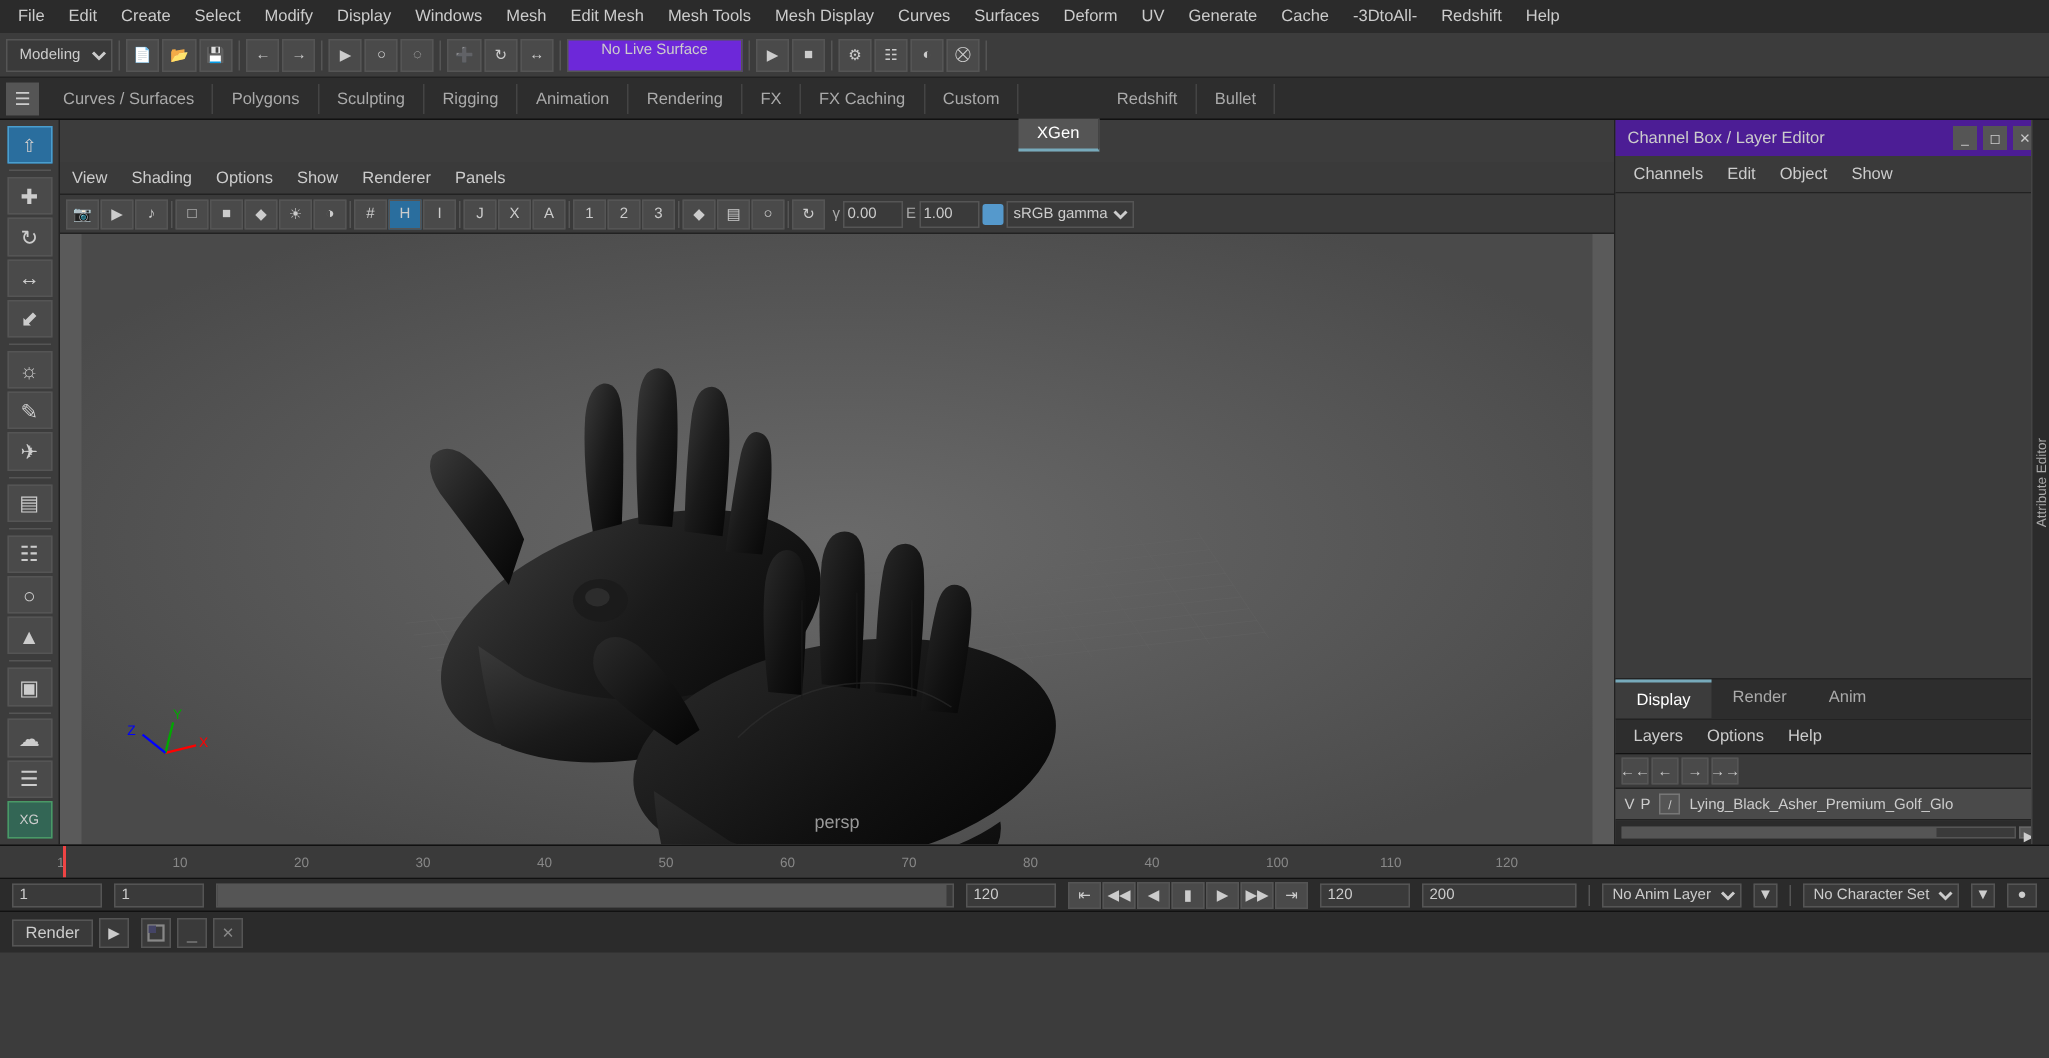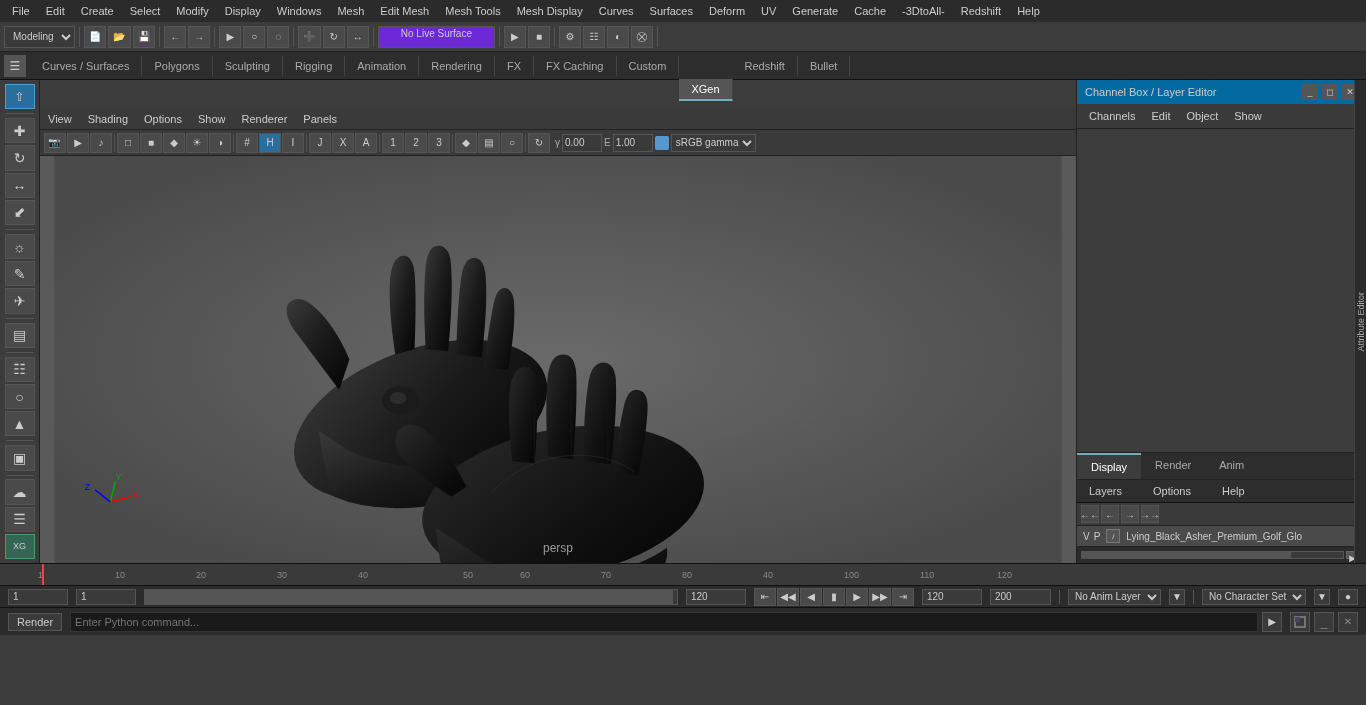--- a/index.html
+++ b/index.html
@@ -41,51 +41,51 @@
     .vp-separator { width: 1px; background: #555; height: 18px; margin: 0 1px; }
 
     #viewport-canvas { flex: 1; background: #5a5a5a; position: relative; overflow: hidden; }
     #persp-label { position: absolute; bottom: 8px; left: 50%; transform: translateX(-50%); color: #999; font-size: 12px; }
 
     
     #glove-scene { position: absolute; top: 0; left: 0; width: 100%; height: 100%; }
 
     
     #right-panel { width: 290px; background: #3c3c3c; border-left: 1px solid #222; display: flex; flex-direction: column; }
-    #right-header { background: #0369a1; padding: 4px 8px; display: flex; align-items: center; justify-content: space-between; }
+    #right-header { background: #4c1d95; padding: 4px 8px; display: flex; align-items: center; justify-content: space-between; }
     #right-header-title { color: #ccc; font-size: 11px; }
     #right-header-btns { display: flex; gap: 4px; }
     .rh-btn { width: 16px; height: 16px; background: #555; display: flex; align-items: center; justify-content: center; cursor: pointer; font-size: 9px; color: #ccc; }
     #channel-header { display: flex; align-items: center; background: #3a3a3a; padding: 4px 8px; gap: 8px; border-bottom: 1px solid #222; }
     .ch-item { color: #ccc; font-size: 11px; cursor: pointer; padding: 2px 4px; }
 
     
     #right-content { flex: 1; background: #3c3c3c; }
 
     
     #display-tabs { display: flex; background: #2d2d2d; border-top: 1px solid #222; }
     .disp-tab { padding: 6px 14px; cursor: pointer; color: #aaa; font-size: 11px; }
     .disp-tab.active { background: #3c3c3c; color: #fff; border-top: 2px solid #7ab; }
 
     
     #layers-section { background: #3c3c3c; border-top: 1px solid #222; }
-    #layers-header { display: flex; align-items: center; background: #2d2d2d; padding: 3px 8px; gap: 23px; border-bottom: 1px solid #111; }
+    #layers-header { display: flex; align-items: center; background: #2d2d2d; padding: 3px 8px; gap: 8px; border-bottom: 1px solid #111; }
     .layers-menu { color: #ccc; font-size: 11px; cursor: pointer; padding: 2px 4px; }
     #layers-toolbar { display: flex; align-items: center; background: #3a3a3a; padding: 2px 4px; gap: 2px; border-bottom: 1px solid #222; }
     .layer-btn { width: 18px; height: 18px; background: #4a4a4a; border: 1px solid #555; display: flex; align-items: center; justify-content: center; cursor: pointer; color: #ccc; font-size: 10px; }
     #layer-row { display: flex; align-items: center; background: #4a4a4a; padding: 3px 6px; gap: 4px; border-bottom: 1px solid #222; }
     .layer-cell { color: #ccc; font-size: 10px; }
     #layer-name { flex: 1; color: #ccc; font-size: 10px; white-space: nowrap; overflow: hidden; text-overflow: ellipsis; }
     #layers-scrollbar { height: 16px; background: #2b2b2b; display: flex; align-items: center; padding: 0 4px; }
     #timeline-numbers { flex: 1; display: flex; align-items: center; position: relative; height: 22px; background: #3a3a3a; border-top: 1px solid #111; }
 
     
     #bottom-bar { height: 22px; background: #2b2b2b; display: flex; align-items: center; padding: 0 8px; gap: 8px; border-top: 1px solid #111; }
     .bb-field { background: #3a3a3a; border: 1px solid #555; color: #ccc; font-size: 10px; height: 16px; width: 60px; padding: 0 4px; }
-    .bb-wide { width: 61px; }
+    .bb-wide { width: 103px; }
     .bb-progress { flex: 1; height: 16px; background: #3a3a3a; border: 1px solid #555; position: relative; }
     .bb-progress-fill { height: 100%; background: #555; width: 30px; }
     .bb-selector { background: #3a3a3a; border: 1px solid #555; color: #ccc; font-size: 10px; height: 16px; padding: 0 2px; }
     .bb-separator { width: 1px; height: 14px; background: #555; }
 
     
     #python-bar { height: 28px; background: #2b2b2b; display: flex; align-items: center; padding: 0 8px; border-top: 1px solid #111; }
     #python-label { color: #ccc; font-size: 11px; padding: 2px 8px; background: #3a3a3a; border: 1px solid #555; cursor: pointer; }
     #python-input { flex: 1; background: #1a1a1a; border: 1px solid #333; color: #ccc; font-size: 11px; height: 20px; margin-left: 8px; padding: 0 4px; }
     #python-icon { width: 20px; height: 20px; background: #3a3a3a; border: 1px solid #555; display: flex; align-items: center; justify-content: center; cursor: pointer; color: #ccc; font-size: 10px; margin-left: 4px; }
@@ -420,21 +420,21 @@
 </div>
 
 <div id="timeline-numbers" style="height:22px;background:#3a3a3a;border-top:1px solid #111;position:relative;overflow:hidden;">
   <div style="display:flex;align-items:center;height:100%;padding-left:40px;">
     <div style="position:absolute;left:42px;top:0;bottom:0;width:2px;background:#e44;z-index:2;"></div>
     <span style="color:#888;font-size:9px;position:absolute;left:38px;">1</span>
     <span style="color:#888;font-size:9px;position:absolute;left:115px;">10</span>
     <span style="color:#888;font-size:9px;position:absolute;left:196px;">20</span>
     <span style="color:#888;font-size:9px;position:absolute;left:277px;">30</span>
     <span style="color:#888;font-size:9px;position:absolute;left:358px;">40</span>
-    <span style="color:#888;font-size:9px;position:absolute;left:439px;margin-left:24px;">50</span>
+    <span style="color:#888;font-size:9px;position:absolute;left:439px;">50</span>
     <span style="color:#888;font-size:9px;position:absolute;left:520px;">60</span>
     <span style="color:#888;font-size:9px;position:absolute;left:601px;">70</span>
     <span style="color:#888;font-size:9px;position:absolute;left:682px;">80</span>
     <span style="color:#888;font-size:9px;position:absolute;left:763px;">40</span>
     <span style="color:#888;font-size:9px;position:absolute;left:844px;">100</span>
     <span style="color:#888;font-size:9px;position:absolute;left:920px;">110</span>
     <span style="color:#888;font-size:9px;position:absolute;left:997px;">120</span>
   </div>
 </div>
 
@@ -469,21 +469,20 @@
 
   <select class="bb-selector">
     <option>No Character Set</option>
   </select>
   <div style="width:16px;height:16px;background:#3a3a3a;border:1px solid #555;display:flex;align-items:center;justify-content:center;cursor:pointer;font-size:10px;color:#ccc;">▼</div>
   <div style="width:20px;height:16px;background:#3a3a3a;border:1px solid #555;display:flex;align-items:center;justify-content:center;cursor:pointer;font-size:10px;color:#ccc;">●</div>
 </div>
 
 <div id="python-bar">
   <div id="python-label">Render</div>
-  <input id="python-input" type="text" placeholder="Enter Python command..." style="">
   <div id="python-icon">▶</div>
 
   <div style="display:flex;align-items:center;gap:4px;margin-left:8px;">
     <div style="width:20px;height:20px;background:#3a3a3a;border:1px solid #555;display:flex;align-items:center;justify-content:center;cursor:pointer;">
       <svg width="12" height="12" viewBox="0 0 12 12">
           <rect x="1" y="1" width="10" height="10" fill="none" stroke="#888" stroke-width="1.5"></rect>
           <rect x="1" y="1" width="5" height="5" fill="#446"></rect>
         </svg>
     </div>
     <div style="width:20px;height:20px;background:#3a3a3a;border:1px solid #555;display:flex;align-items:center;justify-content:center;cursor:pointer;color:#888;font-size:12px;">_</div>

